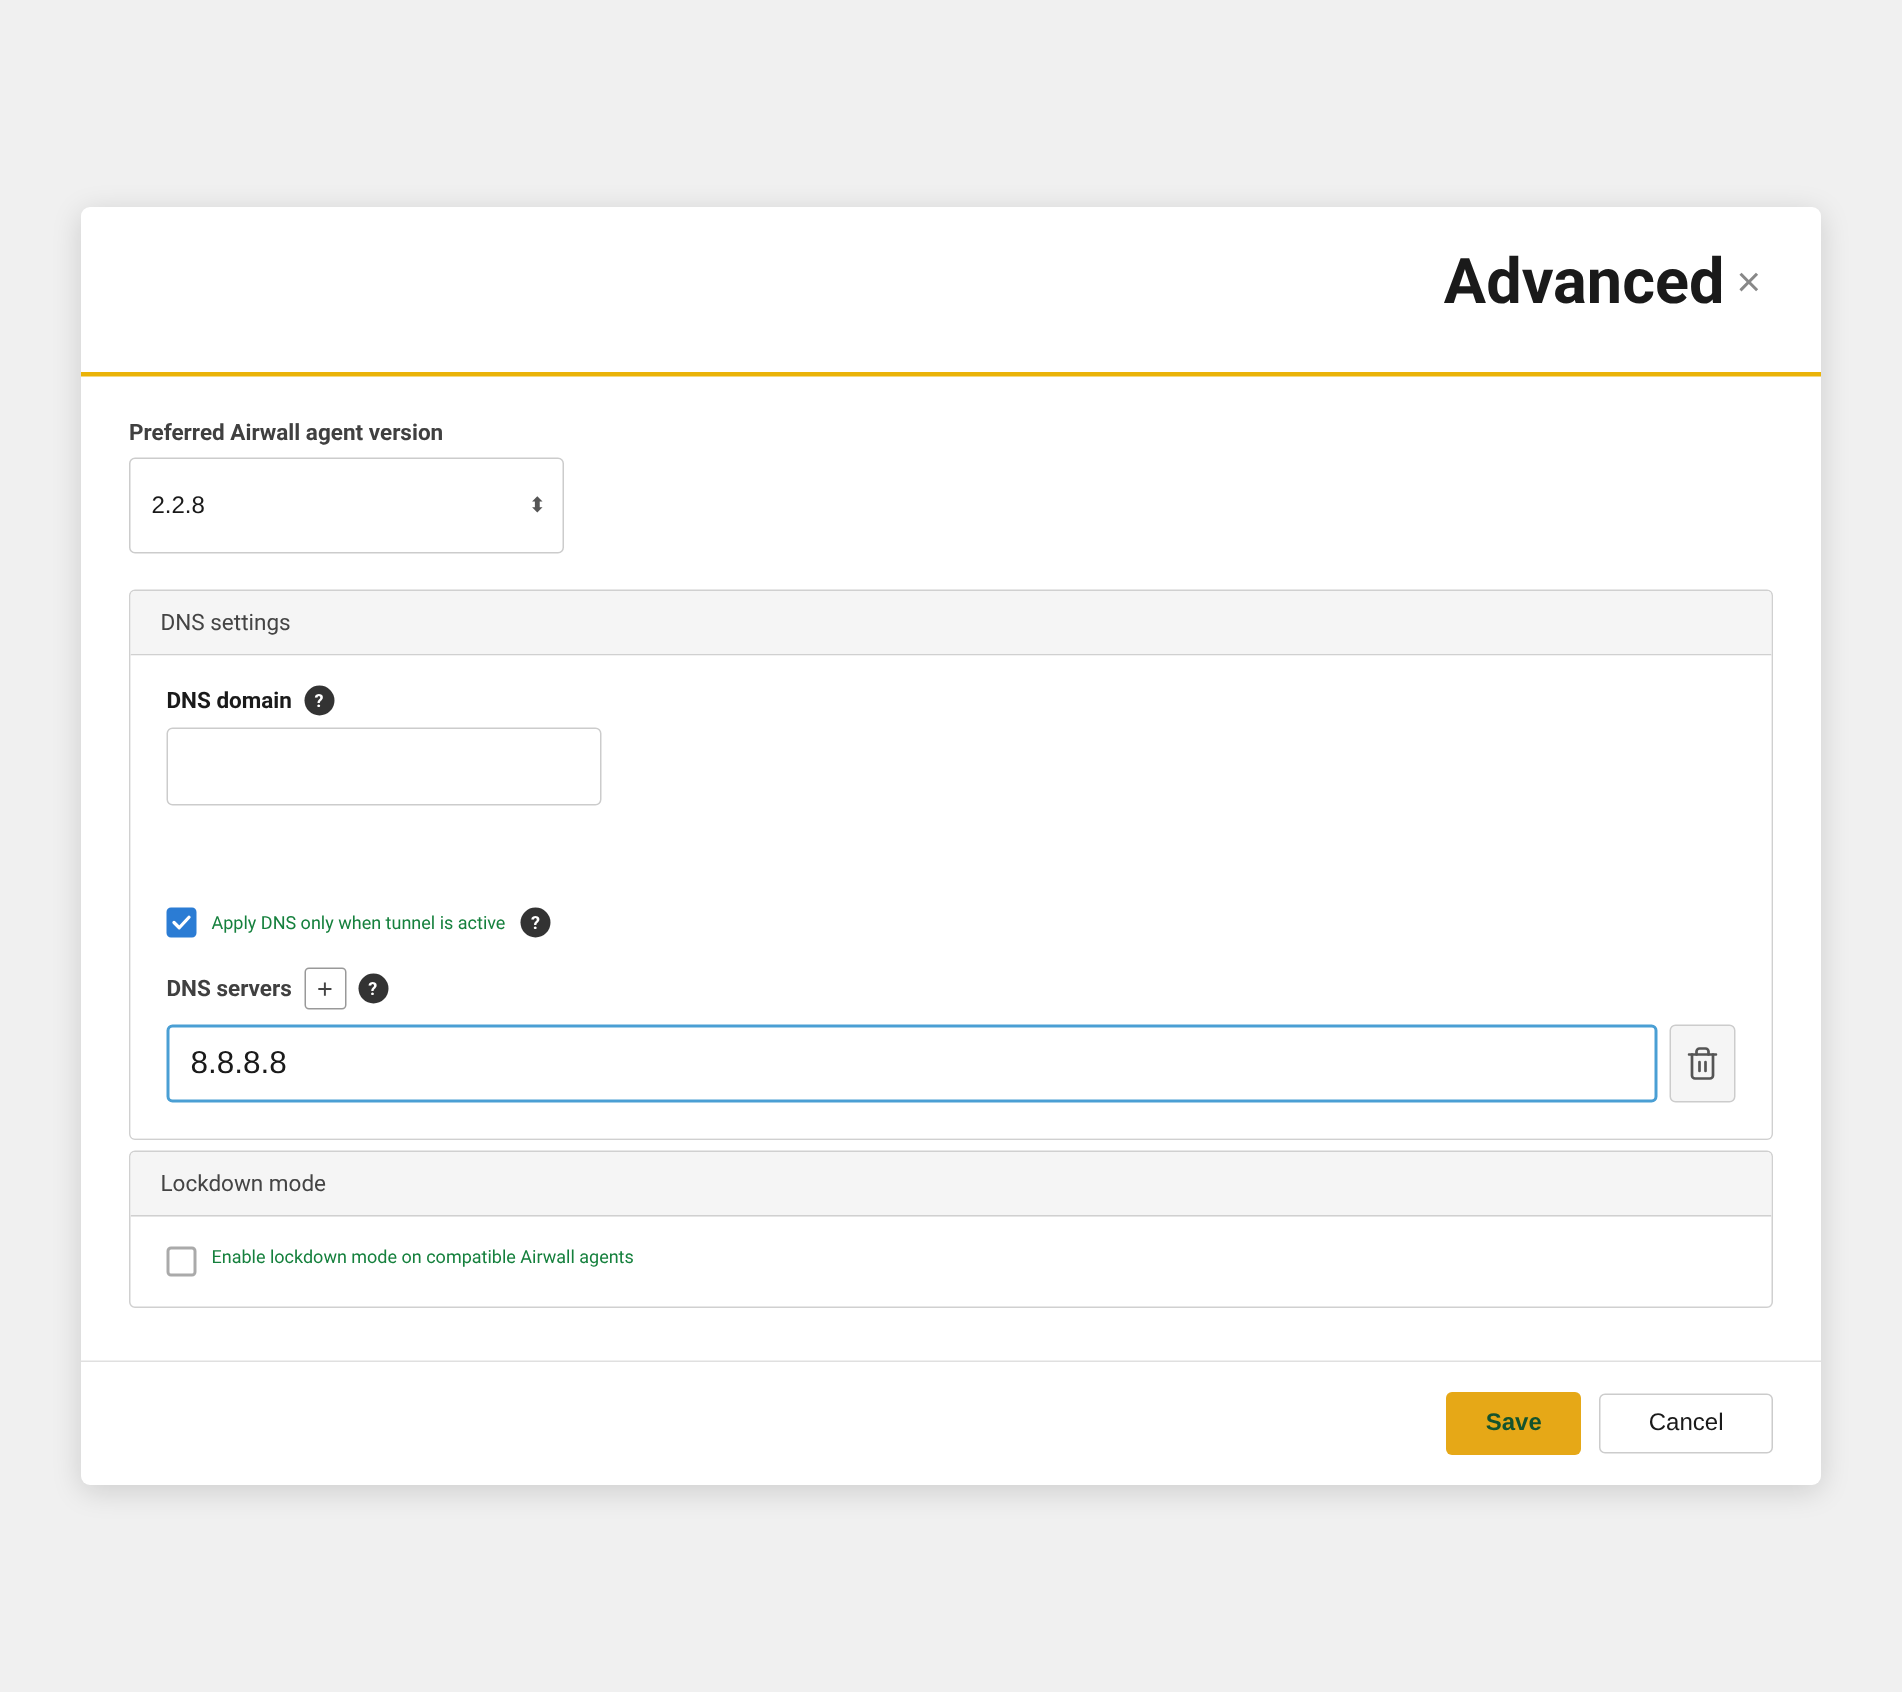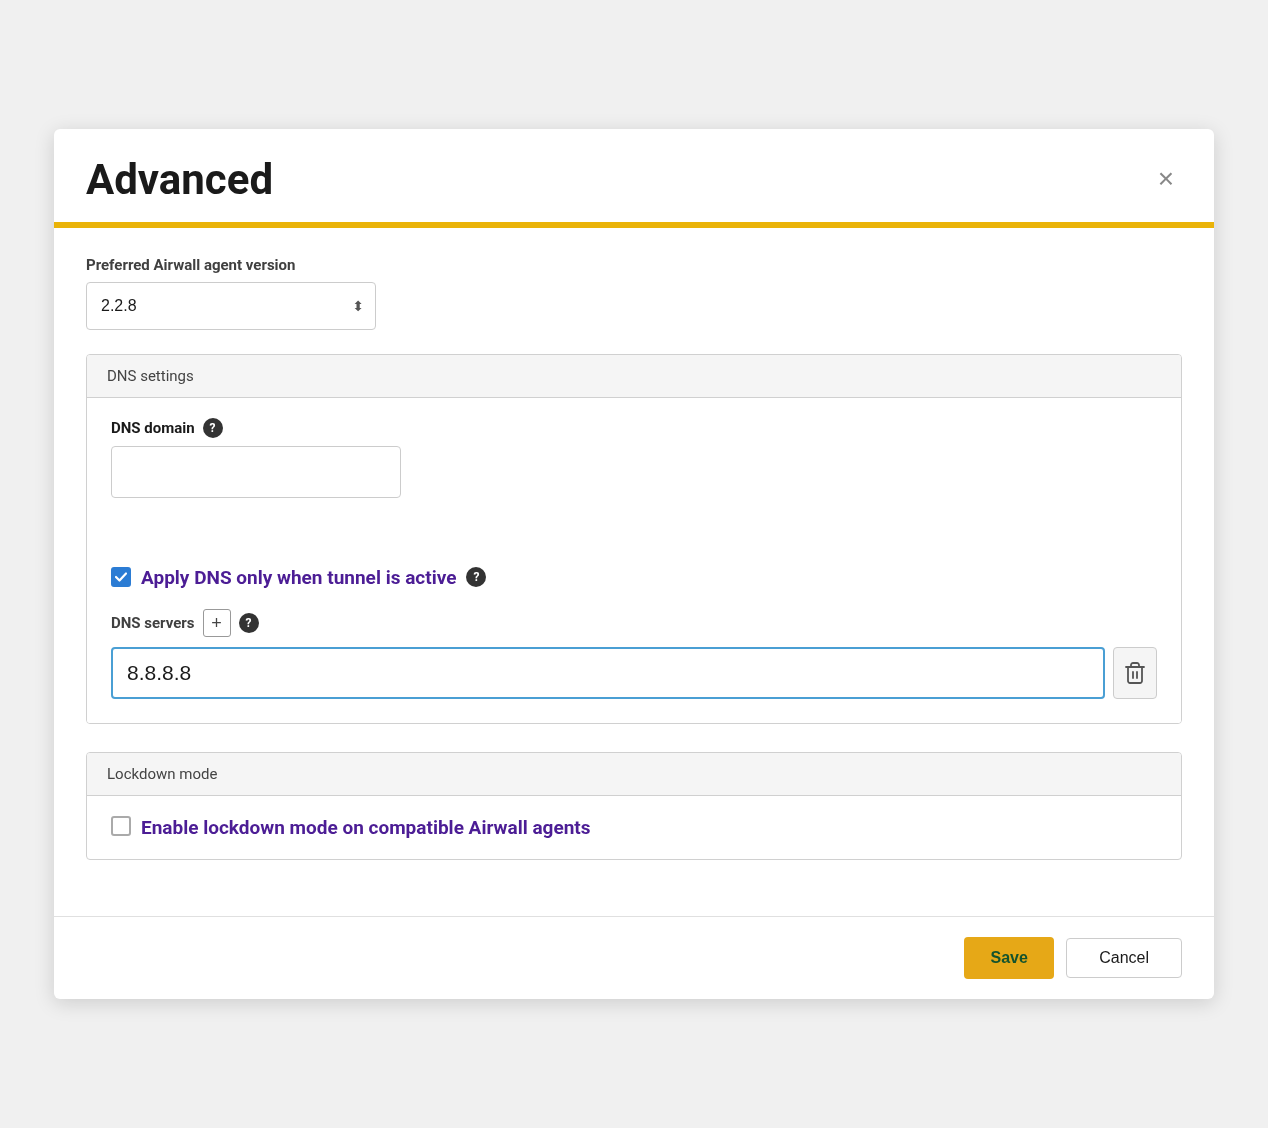--- a/index.html
+++ b/index.html
@@ -22,24 +22,24 @@
       background: #ffffff;
       width: 1160px;
       max-width: 100%;
       border-radius: 6px;
       box-shadow: 0 4px 20px rgba(0,0,0,0.15);
       overflow: hidden;
     }
 
     .dialog-header {
       display: flex;
-      justify-content: space-between;
+      justify-content: flex-end;
       align-items: flex-start;
-      padding: 28px 32px 18px 32px;
-      border-bottom: 6px solid #eab308;
+      padding: 28px 32px 36px 32px;
+      border-bottom: 3px solid #eab308;
     }
 
     .dialog-title {
       font-size: 42px;
       font-weight: 700;
       color: #1a1a1a;
       line-height: 1.1;
     }
 
     .close-btn {
@@ -78,37 +78,37 @@
     .version-select {
       width: 100%;
       padding: 10px 40px 10px 14px;
       font-size: 16px;
       color: #1a1a1a;
       background: #ffffff;
       border: 1px solid #cccccc;
       border-radius: 4px;
       appearance: none;
       cursor: pointer;
-      height: 48px;
+      height: 64px;
     }
 
     .select-arrow {
       position: absolute;
       right: 12px;
       top: 50%;
       transform: translateY(-50%);
       pointer-events: none;
       color: #555;
       font-size: 14px;
     }
 
     .section-box {
       border: 1px solid #d0d0d0;
       border-radius: 4px;
-      margin-bottom: 28px;
+      margin-bottom: 7px;
       overflow: hidden;
     }
 
     .section-header {
       background: #f5f5f5;
       padding: 12px 20px;
       font-size: 15px;
       color: #444;
       border-bottom: 1px solid #d0d0d0;
     }
@@ -193,23 +193,23 @@
       width: 20px;
       height: 20px;
       border: 2px solid #aaa;
       background: #fff;
       border-radius: 3px;
       flex-shrink: 0;
       cursor: pointer;
     }
 
     .checkbox-label {
-      font-size: 19px;
-      font-weight: 700;
-      color: #4c1d95;
+      font-size: 12px;
+      font-weight: 400;
+      color: #15803d;
     }
 
     .dns-servers-section {
       margin-top: 20px;
     }
 
     .dns-servers-label-row {
       display: flex;
       align-items: center;
       gap: 8px;

